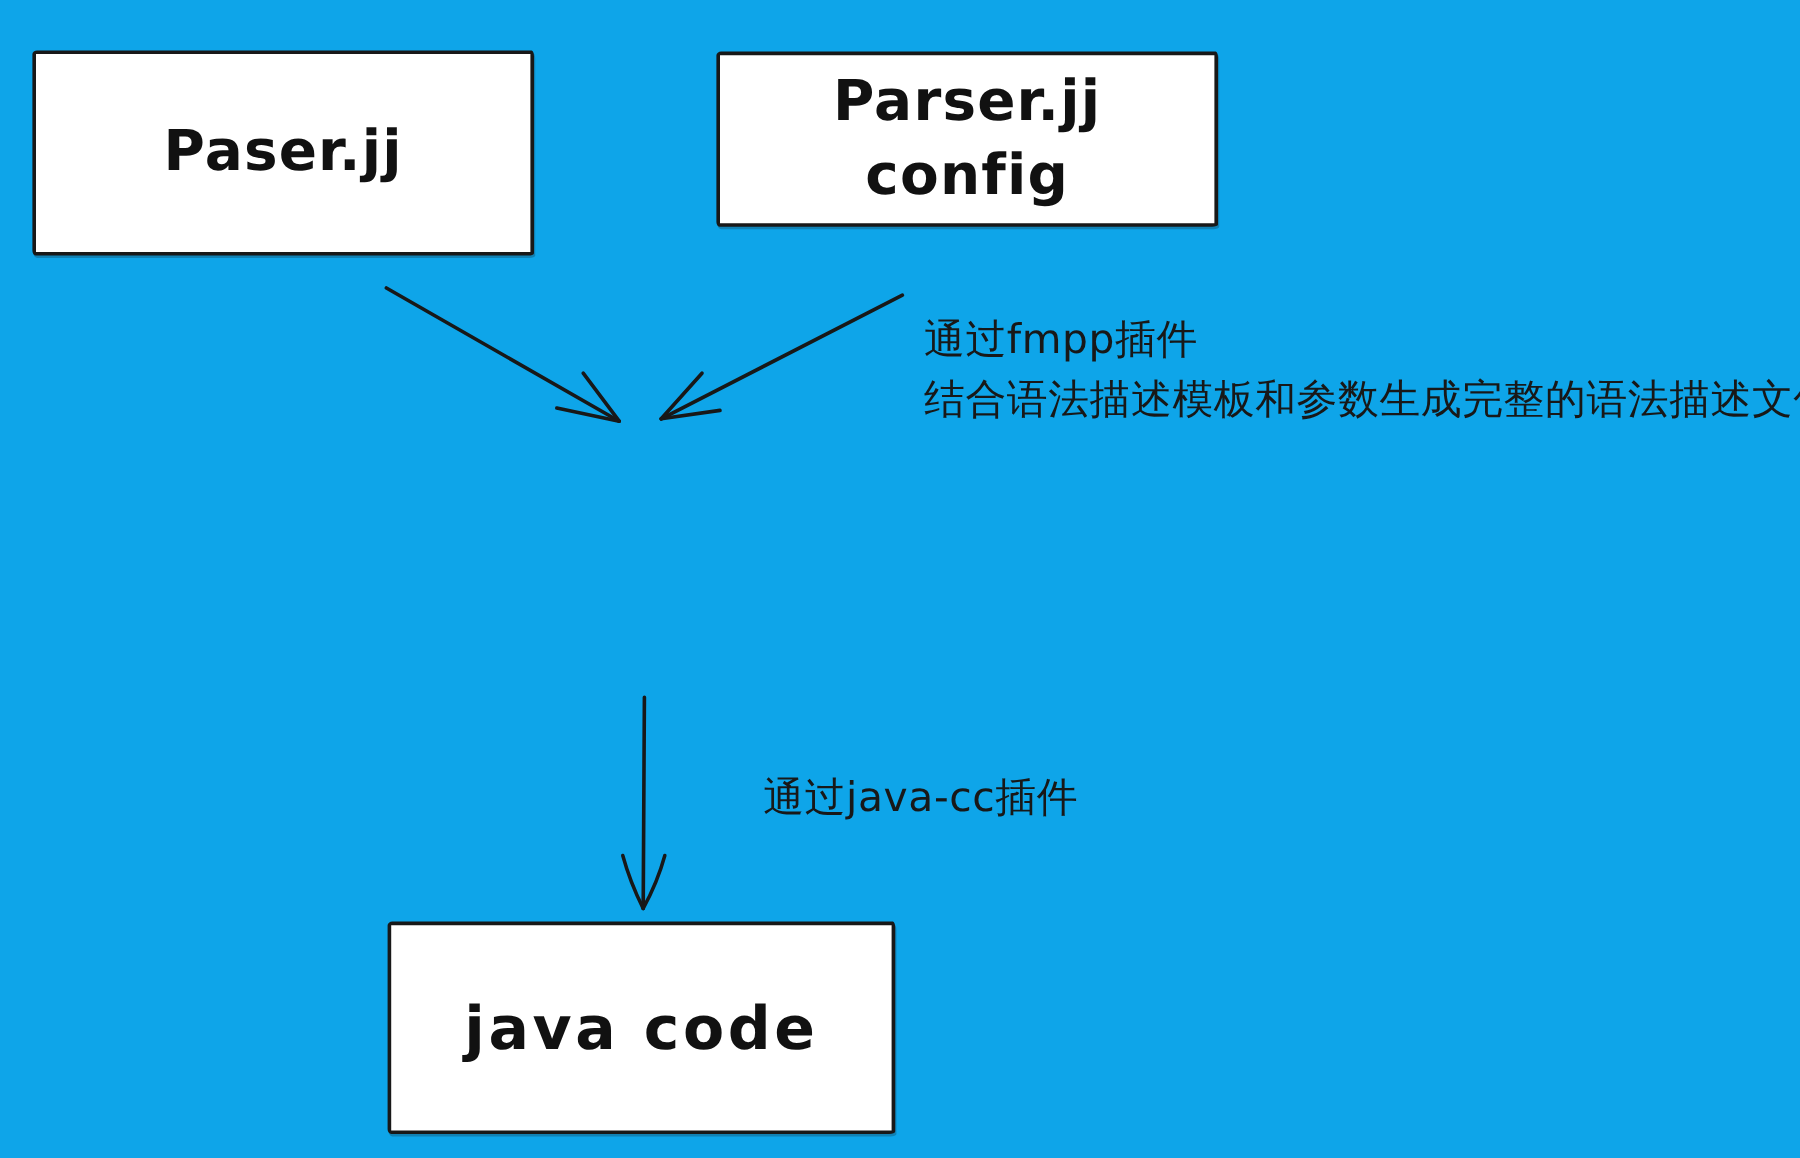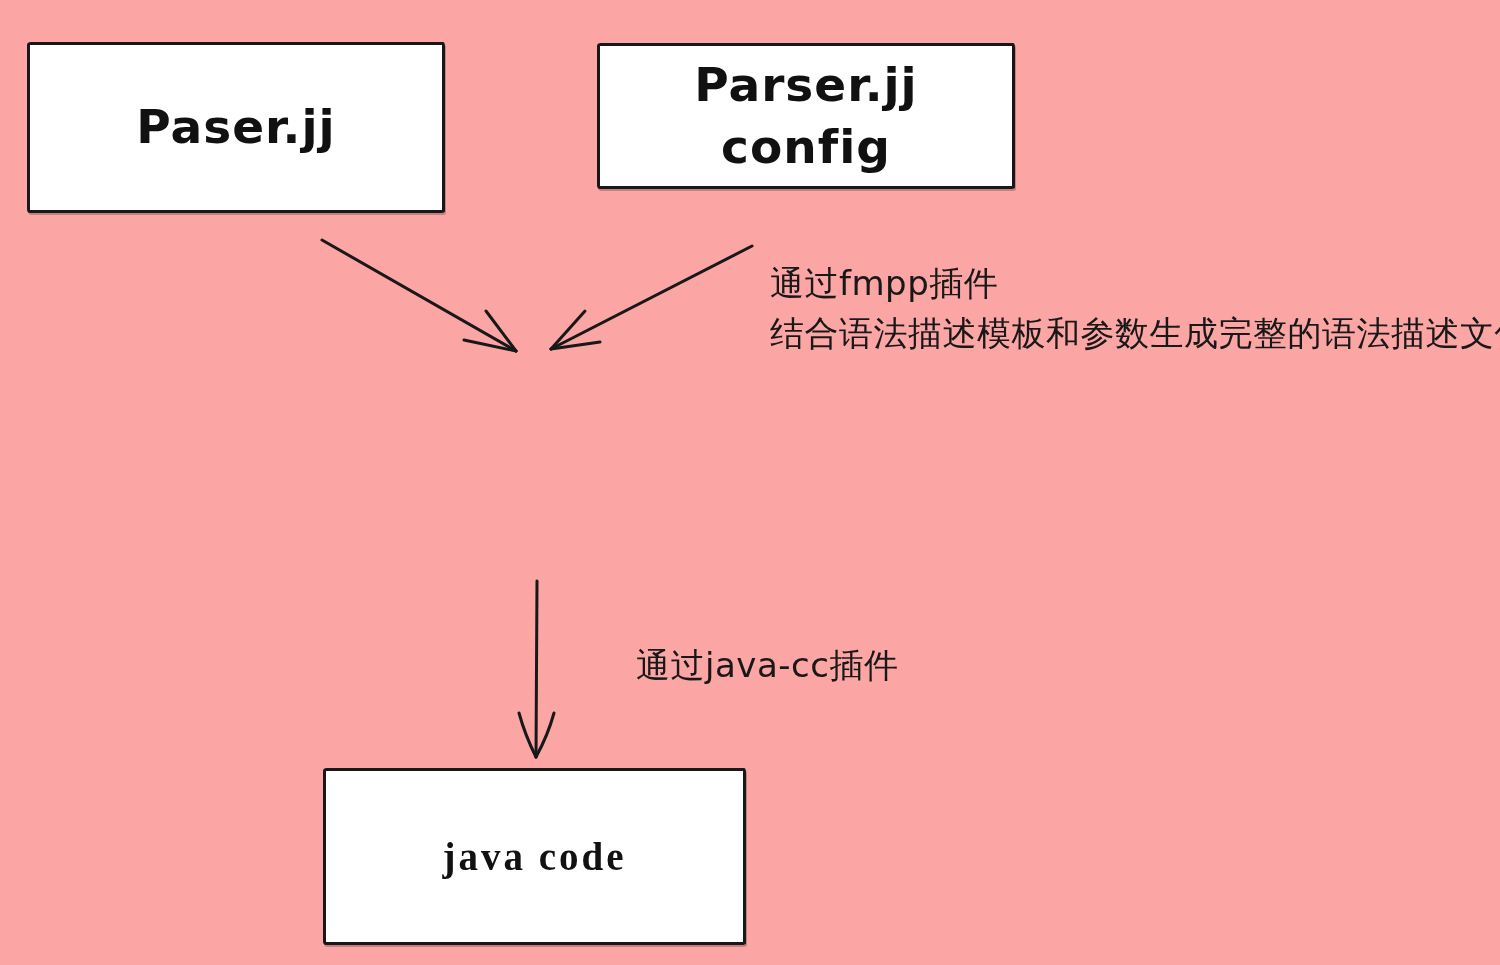--- a/index.html
+++ b/index.html
@@ -4,21 +4,21 @@
 <style>
   html, body {
     margin: 0;
     padding: 0;
     background: #ffffff;
   }
   .canvas {
     position: relative;
     width: 1500px;
     height: 965px;
-    background: #fca5a5;
+    background: #0ea5e9;
     overflow: hidden;
     font-family: "DejaVu Sans", sans-serif;
     color: #181818;
   }
   .node {
     position: absolute;
     border: 3px solid #181818;
     background: #ffffff;
     display: flex;
     flex-direction: column;
@@ -36,21 +36,21 @@
     line-height: 1.32;
     letter-spacing: 1px;
     color: #111111;
     white-space: nowrap;
   }
   .node-template { left: 27px;  top: 42px;  width: 418px; height: 171px; }
   .node-config   { left: 597px; top: 43px;  width: 418px; height: 146px; justify-content: center; }
   .node-parse    { left: 328px; top: 373px; width: 420px; height: 176px; }
   .node-parse .label    { font-size: 50px; }
   .node-javacode { left: 323px; top: 768px; width: 423px; height: 177px; }
-  .node-javacode .label { font-size: 39px; letter-spacing: 3px; font-family: Liberation Serif, serif; }
+  .node-javacode .label { font-size: 50px; letter-spacing: 3px; }
 
   .annotation {
     position: absolute;
     font-size: 34px;
     line-height: 50px;
     color: #181818;
     white-space: nowrap;
     letter-spacing: 0.5px;
   }
   .annotation-fmpp   { left: 770px; top: 258px; }

